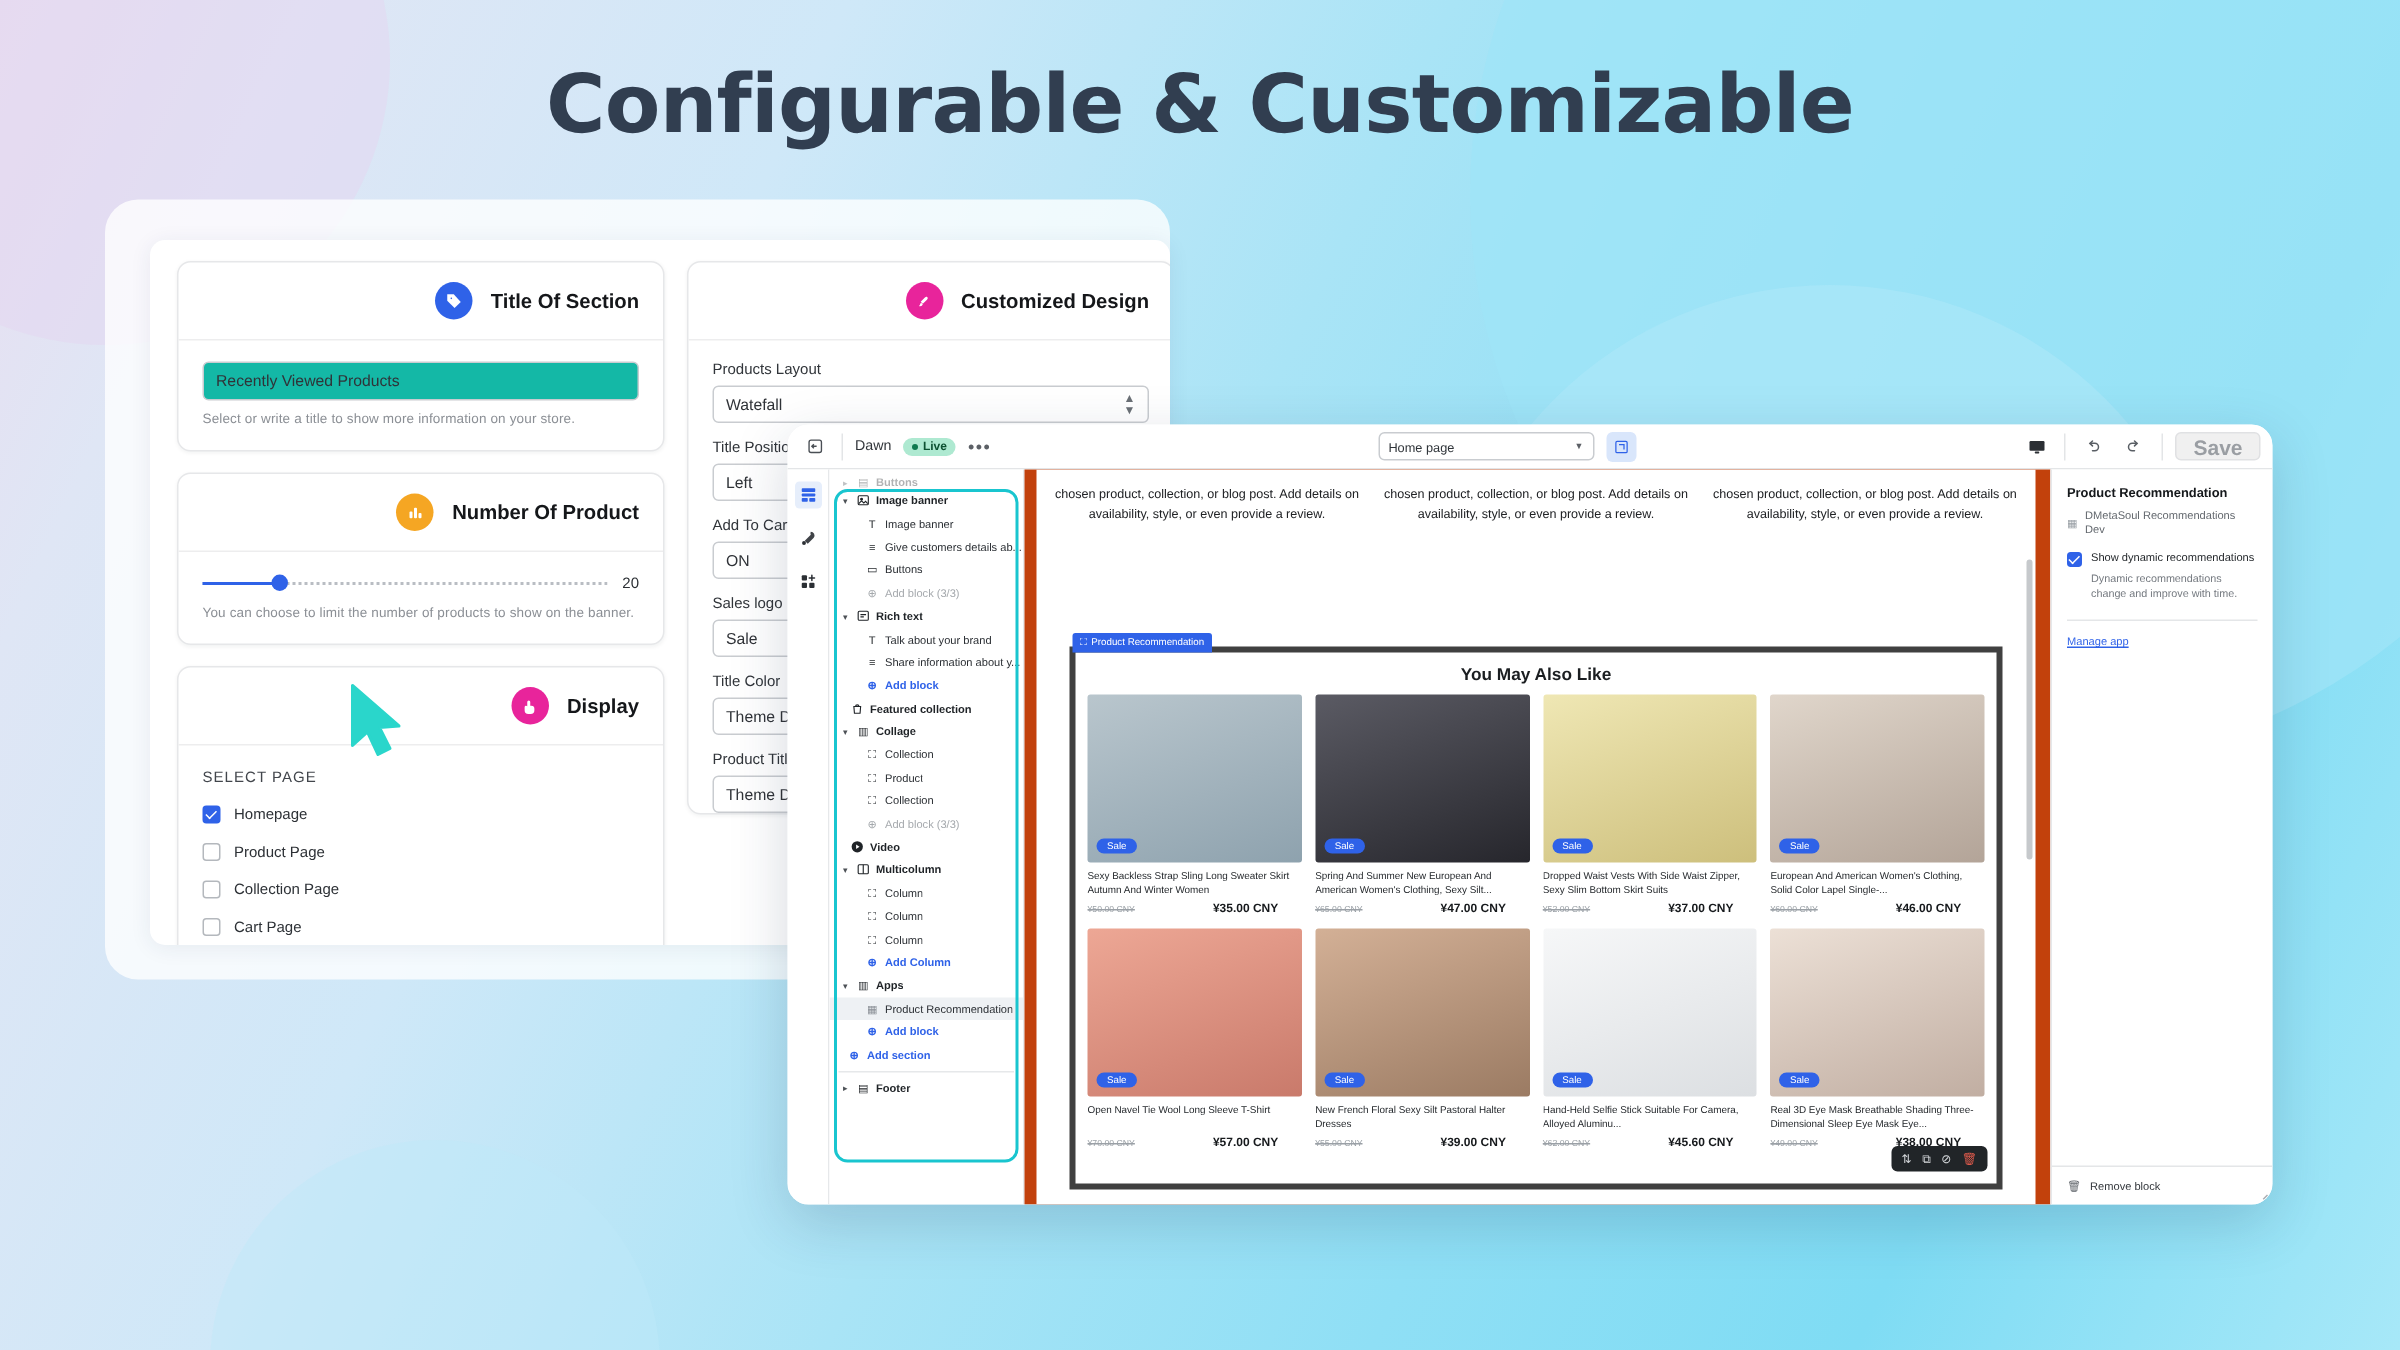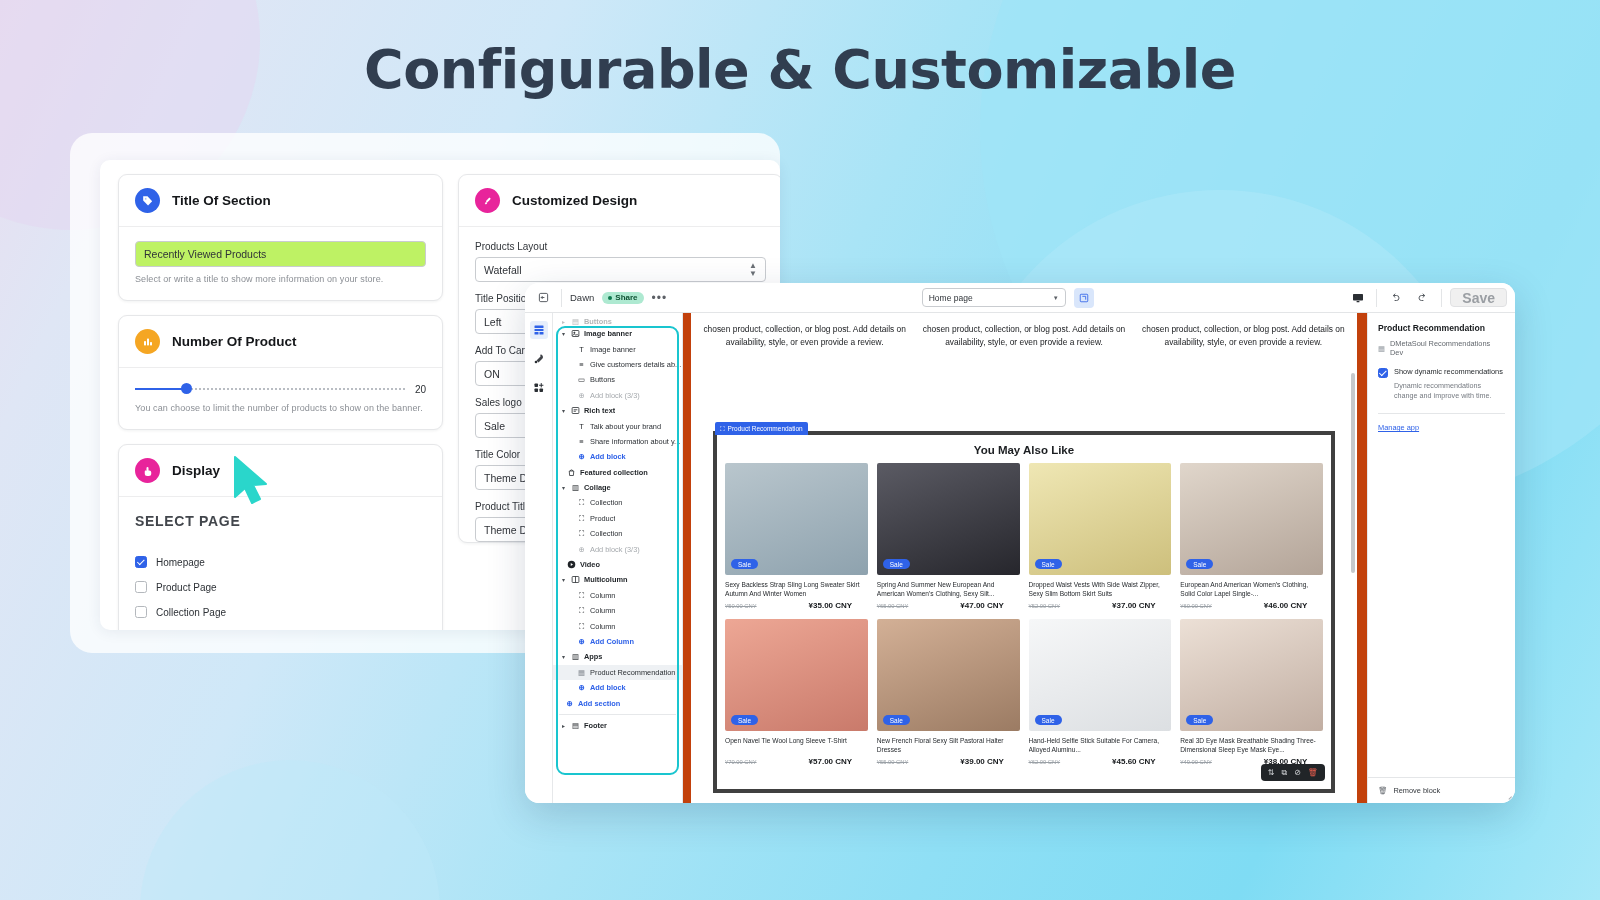--- a/index.html
+++ b/index.html
@@ -39,56 +39,56 @@
   }
   .col-left { position: absolute; left: 18px; top: 14px; width: 325px; }
   .col-right { position: absolute; left: 358px; top: 14px; width: 325px; }
 
   .card {
     background: #fff; border: 1px solid #e6e7e9; border-radius: 9px;
     margin-bottom: 14px; box-shadow: 0 1px 3px rgba(22,29,37,.06);
   }
   .card-head {
     display: flex; align-items: center; gap: 12px;
-    padding: 13px 16px; border-bottom: 1px solid #ededee;
+    padding: 13px 16px; border-bottom: 1px solid #ededee; justify-content: flex-end;
   }
   .card-head h3 { font-size: 13.5px; font-weight: bold; color: #15171a; }
   .card-body { padding: 14px 16px 16px; }
 
   .ic {
     width: 25px; height: 25px; border-radius: 50%;
     display: flex; align-items: center; justify-content: center;
     color: #fff; flex: none;
   }
   .ic svg { display: block; }
 
   .tinput {
     width: 100%; height: 26px; border: 1px solid #c9ccd0; border-radius: 4px;
-    font-size: 10.5px; color: #303338; padding: 0 8px; background: #bef264;
+    font-size: 10.5px; color: #303338; padding: 0 8px; background: #14b8a6;
     font-family: "Liberation Sans", sans-serif;
   }
   .hint { font-size: 9px; color: #8b8f95; margin-top: 7px; letter-spacing: .1px; }
 
   .slider-row { display: flex; align-items: center; gap: 10px; }
   .slider { position: relative; flex: 1; height: 14px; }
   .slider-track {
     position: absolute; top: 6px; left: 0; right: 0; height: 2px;
     background-image: linear-gradient(to right, #b9bdc3 50%, transparent 50%);
     background-size: 4px 2px; background-repeat: repeat-x;
   }
   .slider-fill { position: absolute; top: 6px; left: 0; width: 19%; height: 2px; background: #2f62e8; }
   .slider-knob {
     position: absolute; top: 1px; left: 19%; width: 11px; height: 11px;
     border-radius: 50%; background: #2f62e8; margin-left: -5px;
   }
   .slider-val { font-size: 10px; color: #2a2e33; }
 
   .sub-label {
-    font-size: 14px; font-weight: bold; letter-spacing: .7px;
-    color: #42464c; margin-bottom: 27px;
+    font-size: 10px; font-weight: normal; letter-spacing: .7px;
+    color: #42464c; margin-bottom: 13px;
   }
   .cb-row { display: flex; align-items: center; gap: 9px; margin-bottom: 13px; }
   .cb {
     width: 12px; height: 12px; border-radius: 2.5px;
     border: 1px solid #b4b8bd; background: #fff; flex: none;
     display: flex; align-items: center; justify-content: center;
   }
   .cb.on { background: #2f62e8; border-color: #2f62e8; }
   .cb.on::after {
     content: ""; width: 6px; height: 3px; border-left: 1.6px solid #fff;
@@ -399,21 +399,21 @@
     <div class="ed-icon-btn">
       <svg width="11" height="11" viewBox="0 0 24 24" fill="none" stroke="#4a4f55" stroke-width="2">
         <rect x="3" y="3" width="18" height="18" rx="3"></rect>
           <path d="M14 12H7M10 9l-3 3 3 3"></path>
       </svg>
     </div>
     <div class="ed-divider"></div>
     <div class="ed-theme">Dawn</div>
     <div class="badge-live">
       <span class="dot"></span>
-      <span>Share</span>
+      <span>Live</span>
     </div>
     <div class="dots">•••</div>
 
     <div class="ed-spacer"></div>
 
     <div class="ed-pagesel">
       <span>Home page</span>
       <span class="caret">▼</span>
     </div>
     <div class="ed-icon-btn" style="background:#d9e6fb;color:#2f62e8">

